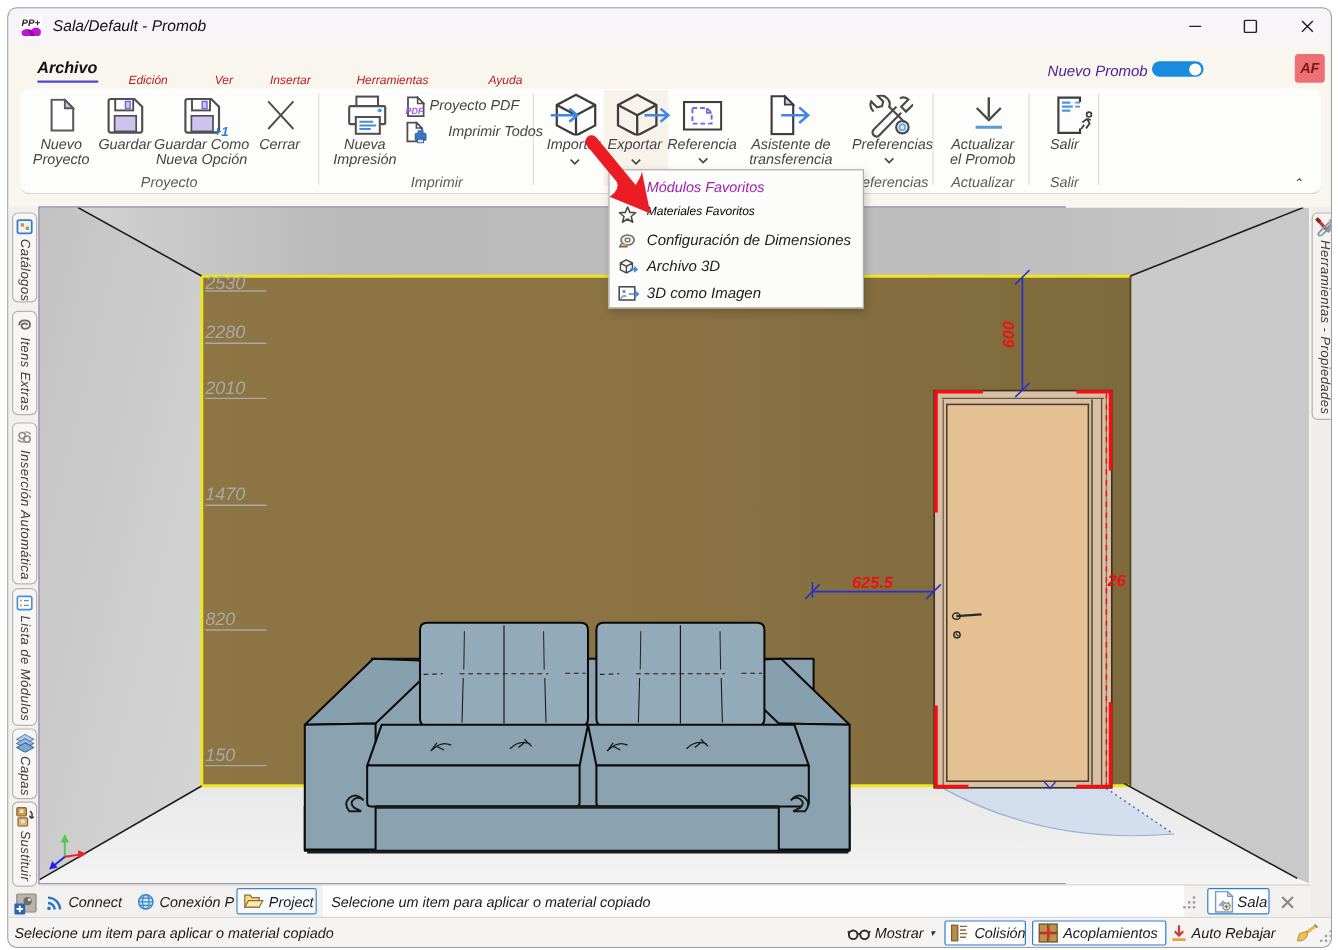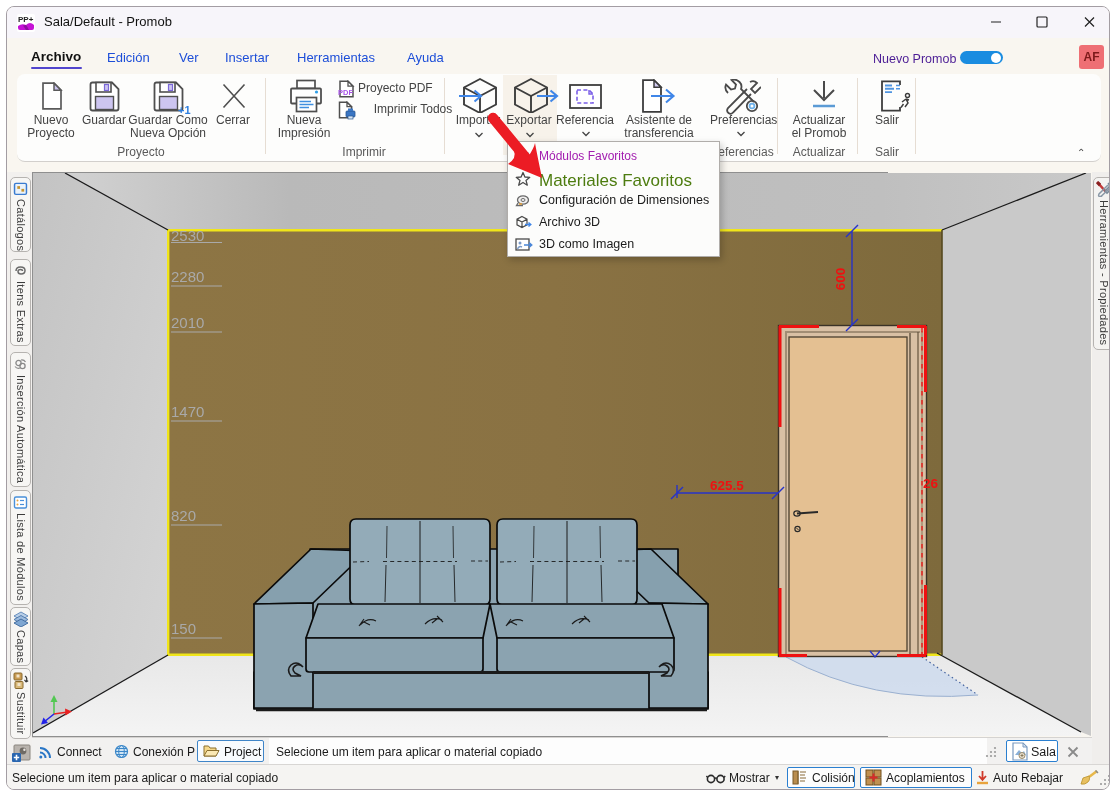--- a/index.html
+++ b/index.html
@@ -1,37 +1,37 @@
 <!DOCTYPE html>
 <html><head>
 <meta charset="utf-8">
 <style>
   * { margin:0; padding:0; box-sizing:border-box; }
   html,body { width:1115px; height:792px; background:#fff; font-family:"Liberation Sans", sans-serif; overflow:hidden; }
   .abs { position:absolute; }
   #win { position:absolute; left:6px; top:6px; width:1104px; height:784px;
-         border:1px solid #a39da3; border-radius:8px; overflow:hidden; background:#f9f6f0; }
+         border:1px solid #a39da3; border-radius:8px; overflow:hidden; background:#f9f6f0;font-style:italic; }
   
   #titlebar { position:absolute; left:0; top:0; width:1104px; height:31px; background:#f7f5fa; }
   #menubar  { position:absolute; left:0; top:31px; width:1104px; height:35px; background:#f9f6f0;padding-left:28px; }
   #ribbonrow{ position:absolute; left:0; top:66px; width:1104px; height:105px; background:#f9f6f0; }
   #ribboncard { position:absolute; left:10px; top:1px; width:1084px; height:88px; background:#fdfdfc;
                 border-radius:8px; border-bottom:1px solid #d2cfcc; }
   #leftcol  { position:absolute; left:0; top:165px; width:25px; height:592px; background:#f2f0ee; }
   #viewport { position:absolute; left:25px; top:165px; width:856px; height:565px; background:#c4b5fd;
               border:1px solid #8f8f8f; }
   #rightcol { position:absolute; left:1085px; top:165px; width:19px; height:592px; background:#f0eeec; }
   #bar1 { position:absolute; left:25px; top:730px; width:1060px; height:27px; background:#f2f1f0; border-top:1px solid #d5d3d1;}
   #bar2 { position:absolute; left:0; top:757px; width:1104px; height:27px; background:#f5f4f2; border-top:1px solid #d8d6d4;}
   .vtab { position:absolute; left:3px; width:21px; background:#f7f6f4; border:1px solid #b6b3b0; border-radius:5px;
           display:flex; flex-direction:column; align-items:center; }
   .vtxt { writing-mode:vertical-rl; font-size:11px; color:#3c3c3c; letter-spacing:0.3px; margin-top:3px; }
   .rtab { position:absolute; left:1px; width:21px; background:#f4f3f1; border:1px solid #b6b3b0; border-radius:5px;
           display:flex; flex-direction:column; align-items:center; }
-  .menuitem { font-size:13px; color:#1d4ed8; position:absolute; top:12px; }
+  .menuitem { font-size:10px; color:#b91c1c; position:absolute; top:24px; }
   .riblabel { position:absolute; font-size:12px; color:#444; text-align:center; line-height:12.5px; }
   .grplabel { position:absolute; font-size:12px; color:#5a5a5a; text-align:center; top:72px; }
   .gsep { position:absolute; top:5px; height:76px; width:1px; background:#e6ddd3; }
 </style>
 </head>
 <body>
 <div id="win">
 
   <div id="titlebar">
     <svg class="abs" style="left:10px;top:7px" width="18" height="18" viewBox="0 0 18 18">
@@ -512,21 +512,21 @@
   </div>
 
   <div class="abs" style="left:500px;top:134px;width:213px;height:116px;background:#fcfcfb;border:1px solid #b0adaa;box-shadow:2px 3px 7px rgba(0,0,0,0.22);z-index:40">
     <svg class="abs" style="left:7px;top:7px" width="16" height="16" viewBox="0 0 16 16">
       <path d="M8,1.5 L13,4.2 L13,9.8 L8,12.5 L3,9.8 L3,4.2 Z M3,4.2 L8,7 L13,4.2 M8,7 L8,12.5" fill="none" stroke="#5a5a5a" stroke-width="1.2"></path>
     </svg>
     <div class="abs" style="left:31px;top:7px;font-size:12px;color:#a21caf">Módulos Favoritos</div>
     <svg class="abs" style="left:7px;top:29px" width="16" height="16" viewBox="0 0 16 16">
       <path d="M8,1.5 L9.9,6 L14.8,6.3 L11,9.4 L12.3,14.2 L8,11.5 L3.7,14.2 L5,9.4 L1.2,6.3 L6.1,6 Z" fill="none" stroke="#4a4a4a" stroke-width="1.3" stroke-linejoin="round"></path>
     </svg>
-    <div class="abs" style="left:31px;top:29px;font-size:17px;color:#4d7c0f">Materiales Favoritos</div>
+    <div class="abs" style="left:31px;top:29px;font-size:10px;color:#000000">Materiales Favoritos</div>
     <svg class="abs" style="left:7px;top:51px" width="17" height="16" viewBox="0 0 17 16">
       <ellipse cx="8" cy="7" rx="5.5" ry="4.2" fill="#f0efee" stroke="#6a6a6a" stroke-width="1.3"></ellipse>
       <ellipse cx="8" cy="7" rx="2" ry="1.5" fill="none" stroke="#6a6a6a" stroke-width="1"></ellipse>
       <path d="M3,10 L1.5,12.5 L8,12.5" fill="none" stroke="#6a6a6a" stroke-width="1.3"></path>
       <path d="M4,11 L7,11" stroke="#e8a33d" stroke-width="1.6"></path>
     </svg>
     <div class="abs" style="left:31px;top:51px;font-size:12.5px;color:#1c1c1c">Configuración de Dimensiones</div>
     <svg class="abs" style="left:7px;top:73px" width="17" height="16" viewBox="0 0 17 16">
       <path d="M7,1.5 L12,4.2 L12,9.8 L7,12.5 L2,9.8 L2,4.2 Z M2,4.2 L7,7 L12,4.2 M7,7 L7,12.5" fill="none" stroke="#4a4a4a" stroke-width="1.2"></path>
       <path d="M10,9.5 L15.5,9.5 M13.5,7.5 L15.8,9.5 L13.5,11.5" fill="none" stroke="#3f86e8" stroke-width="1.4"></path>

